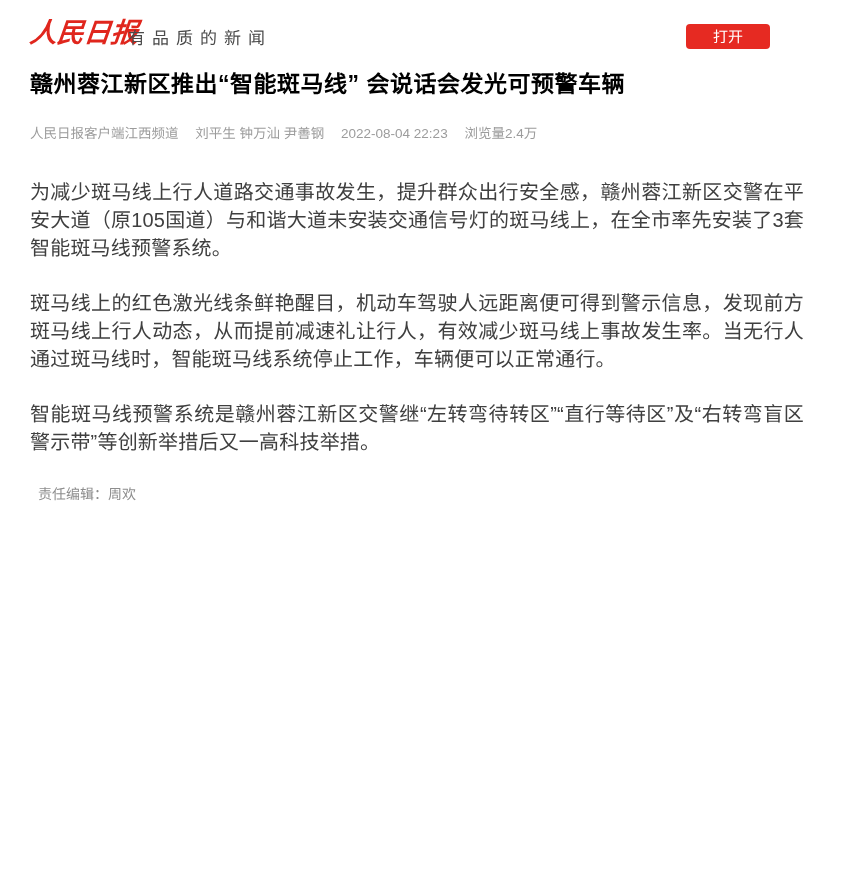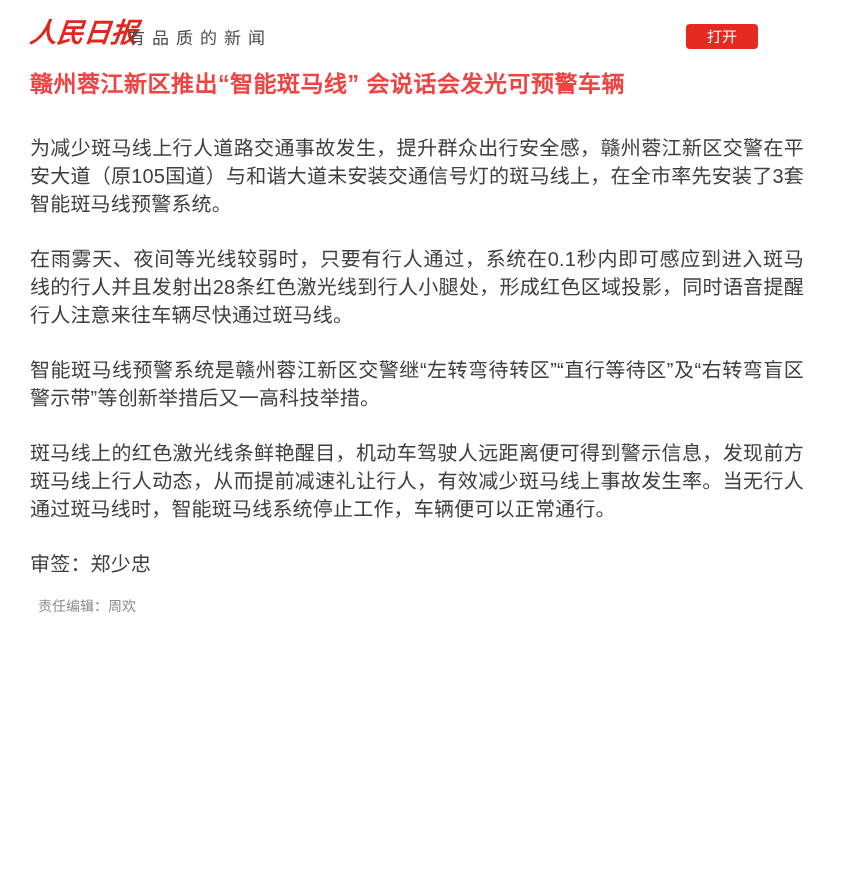--- a/index.html
+++ b/index.html
@@ -41,40 +41,40 @@
     top: 24px;
     font-size: 17px;
     letter-spacing: 7px;
     color: #4a4a4a;
     white-space: nowrap;
   }
   .open-btn {
     position: absolute;
     left: 686px;
     top: 24px;
-    width: 72px;
+    width: 84px;
     height: 25px;
     background: #e62a22;
     color: #ffffff;
     border: none;
     border-radius: 4px;
     font-size: 15px;
     line-height: 25px;
     text-align: center;
     padding: 0;
     cursor: pointer;
     font-family: inherit;
   }
   
   .title {
     margin: 12px 30px 0 30px;
     font-size: 23px;
     line-height: 28px;
     font-weight: 700;
-    color: #ef4444;
+    color: #000000;
     letter-spacing: 0.5px;
   }
   .meta {
     margin: 24px 30px 0 30px;
     font-size: 13.5px;
     color: #9c9c9c;
     white-space: nowrap;
   }
   .meta span { margin-right: 13px; }
   .meta span:last-child { margin-right: 0; }
@@ -105,26 +105,30 @@
 <div class="page">
 
   <div class="header">
     <div class="logo">人民日报</div>
     <div class="tagline">有品质的新闻</div>
     <button class="open-btn">打开</button>
   </div>
 
   <h1 class="title">赣州蓉江新区推出“智能斑马线” 会说话会发光可预警车辆</h1>
 
+  <div class="meta">
+    <span>人民日报客户端江西频道</span>
+    <span>刘平生 钟万汕 尹善钢</span>
+    <span>2022-08-04 22:23</span>
+    <span>浏览量2.4万</span>
+  </div>
 
   <div class="article">
     <p>为减少斑马线上行人道路交通事故发生，提升群众出行安全感，赣州蓉江新区交警在平安大道（原105国道）与和谐大道未安装交通信号灯的斑马线上，在全市率先安装了3套智能斑马线预警系统。</p>
-    <p>在雨雾天、夜间等光线较弱时，只要有行人通过，系统在0.1秒内即可感应到进入斑马线的行人并且发射出28条红色激光线到行人小腿处，形成红色区域投影，同时语音提醒行人注意来往车辆尽快通过斑马线。</p>
+    <p>斑马线上的红色激光线条鲜艳醒目，机动车驾驶人远距离便可得到警示信息，发现前方斑马线上行人动态，从而提前减速礼让行人，有效减少斑马线上事故发生率。当无行人通过斑马线时，智能斑马线系统停止工作，车辆便可以正常通行。</p>
     <p>智能斑马线预警系统是赣州蓉江新区交警继“左转弯待转区”“直行等待区”及“右转弯盲区警示带”等创新举措后又一高科技举措。</p>
-    <p>斑马线上的红色激光线条鲜艳醒目，机动车驾驶人远距离便可得到警示信息，发现前方斑马线上行人动态，从而提前减速礼让行人，有效减少斑马线上事故发生率。当无行人通过斑马线时，智能斑马线系统停止工作，车辆便可以正常通行。</p>
-    <p class="signoff">审签：郑少忠</p>
   </div>
 
   <div class="footer">
     <span>责任编辑：周欢</span>
   </div>
 
 </div>
 
 </body></html>

